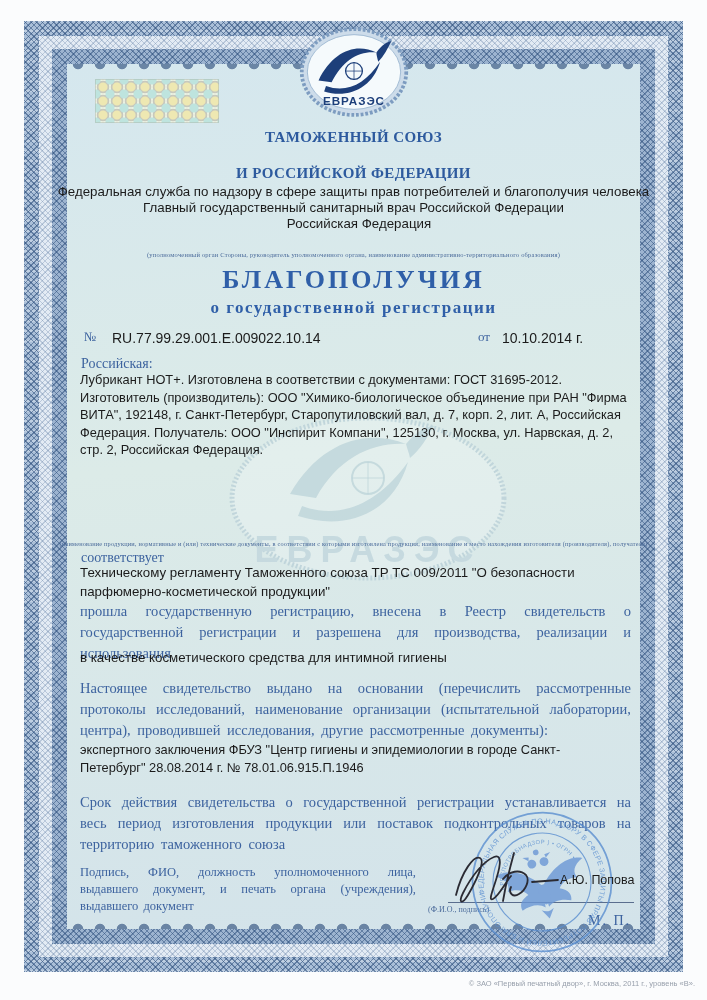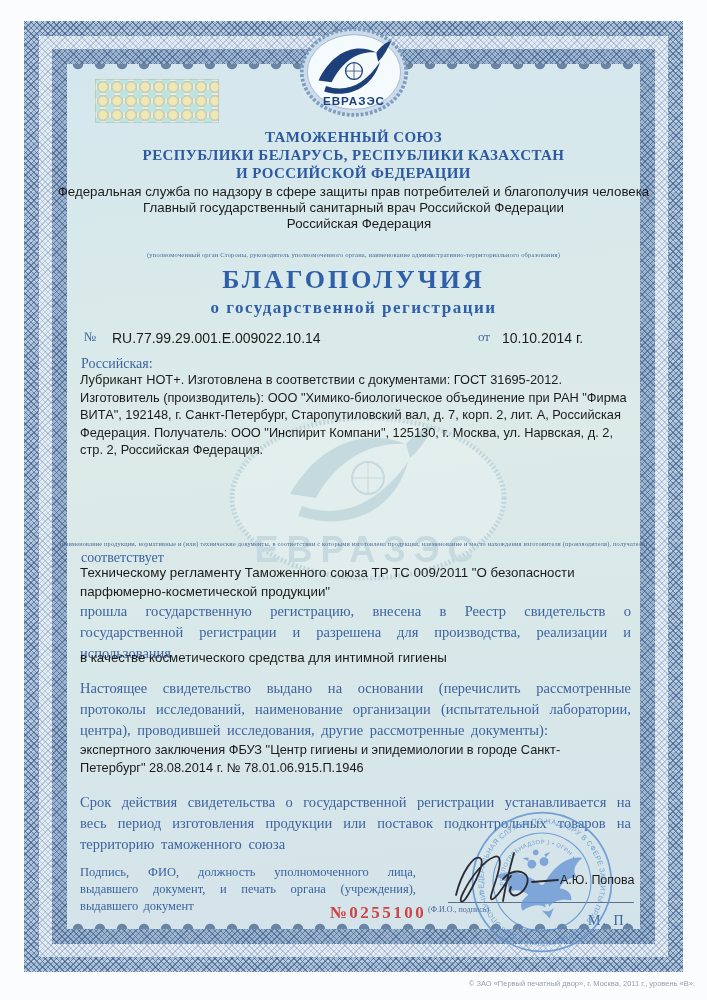--- a/index.html
+++ b/index.html
@@ -96,21 +96,20 @@
       <path d="M84,28 C90,20 96,16 100,16 C96,24 92,32 86,38 C85,34 84,31 84,28 Z"></path>
       <path d="M30,64 C52,72 72,62 88,38 C80,66 54,78 28,70 Z"></path>
     </g>
     <circle cx="60" cy="48" r="9" fill="none" stroke="#1d3f7a" stroke-width="1.4"></circle>
     <line x1="51" y1="48" x2="69" y2="48" stroke="#1d3f7a" stroke-width=".8"></line>
     <line x1="60" y1="39" x2="60" y2="57" stroke="#1d3f7a" stroke-width=".8"></line>
     <text x="60" y="84" text-anchor="middle" font-family="Liberation Sans, sans-serif" font-size="12.5" font-weight="bold" fill="#1d3f7a" letter-spacing="1">ЕВРАЗЭС</text>
   </svg>
 
   <div class="abs center hdr1" style="top:128px;">ТАМОЖЕННЫЙ СОЮЗ</div>
-  <div class="abs center hdr1" style="top:146px;">РЕСПУБЛИКИ БЕЛАРУСЬ, РЕСПУБЛИКИ КАЗАХСТАН</div>
   <div class="abs center hdr1" style="top:164px;">И РОССИЙСКОЙ ФЕДЕРАЦИИ</div>
   <div class="abs center sansblack auth" style="top:184px;">Федеральная служба по надзору в сфере защиты прав потребителей и благополучия человека</div>
   <div class="abs center sansblack auth" style="top:200px;">Главный государственный санитарный врач Российской Федерации</div>
   <div class="abs center sansblack auth" style="top:216px;margin-left:11px;">Российская Федерация</div>
   <div class="abs center tinycap" style="top:251px;">(уполномоченный орган Стороны, руководитель уполномоченного органа, наименование административно-территориального образования)</div>
 
   <div class="abs center serifblue titlemain" style="top:265px;">БЛАГОПОЛУЧИЯ</div>
   <div class="abs center serifblue titlesub" style="top:298px;">о государственной регистрации</div>
 
   <div class="abs serifblue regline" style="left:84px;top:329px;font-size:13px;">№</div>
@@ -174,18 +173,17 @@
     </g>
   </svg>
 
   <div class="abs sigline"></div>
   <svg class="abs signature" viewBox="0 0 120 64">
     <path d="M8,52 C14,28 26,12 32,15 C38,18 27,40 20,52 C14,62 10,60 15,50 C24,32 36,18 46,14 C56,10 51,28 47,40 C43,52 41,58 45,56 C51,53 57,40 63,33 M66,10 C61,28 57,46 55,58 M55,36 C61,28 72,26 78,32 C82,37 78,47 71,51 C65,55 60,50 63,44 M84,39 L110,37" fill="none" stroke="#2b2b33" stroke-width="1.8" stroke-linecap="round"></path>
   </svg>
   <div class="abs sansblack signer">А.Ю. Попова</div>
   <div class="abs serifblue sigcap">(Ф.И.О., подпись)</div>
 
-  <div class="abs serial" style="font-family:'Liberation Serif',serif;">№0255100</div>
   <div class="abs serifblue mp">М. П.</div>
 
   <div class="abs footer">© ЗАО «Первый печатный двор», г. Москва, 2011 г., уровень «В».</div>
 
 </div>
 
 </body></html>

